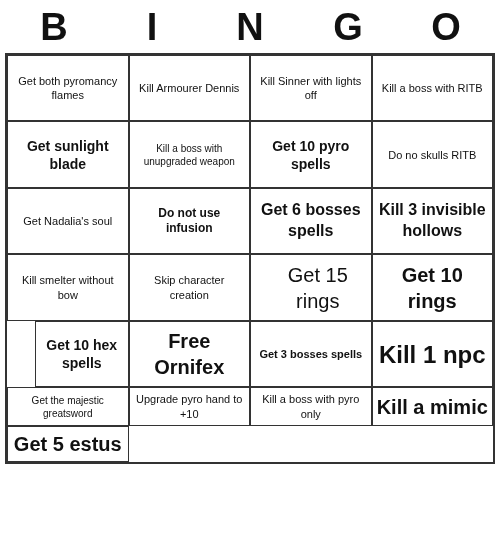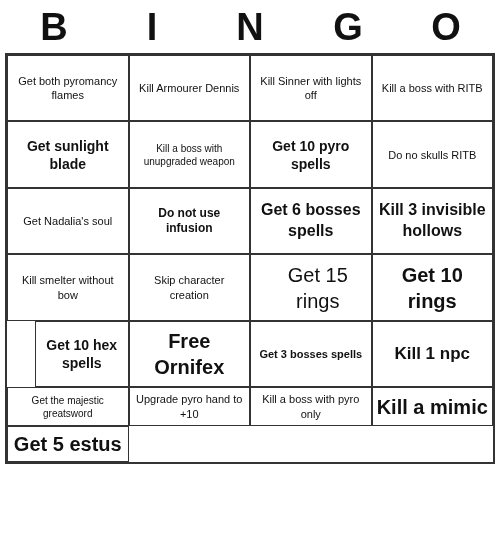--- a/index.html
+++ b/index.html
@@ -72,19 +72,19 @@
     <div class="bingo-cell" style="font-size: 12px; font-weight: bold;">Do not use infusion</div>
     <div class="bingo-cell" style="font-size: 16px; font-weight: bold;">Get 6 bosses spells</div>
     <div class="bingo-cell" style="font-size: 16px; font-weight: bold;">Kill 3 invisible hollows</div>
     <div class="bingo-cell">Kill smelter without bow</div>
     <div class="bingo-cell">Skip character creation</div>
     <div class="bingo-cell" style="font-size: 20px; font-weight: normal; padding-left: 18px;">Get 15 rings</div>
     <div class="bingo-cell" style="font-size: 20px; font-weight: bold;">Get 10 rings</div>
     <div class="bingo-cell" style="font-size: 14px; font-weight: bold; margin-left: 28px;">Get 10 hex spells</div>
     <div class="bingo-cell" style="font-size: 20px; font-weight: bold;">Free Ornifex</div>
     <div class="bingo-cell" style="font-size: 11px; font-weight: bold;">Get 3 bosses spells</div>
-    <div class="bingo-cell" style="font-size: 17px; font-weight: bold;">Kill 1 npc</div>
+    <div class="bingo-cell" style="font-size: 24px; font-weight: bold;">Kill 1 npc</div>
     <div class="bingo-cell" style="font-size: 10px;">Get the majestic greatsword</div>
     <div class="bingo-cell">Upgrade pyro hand to +10</div>
     <div class="bingo-cell">Kill a boss with pyro only</div>
     <div class="bingo-cell" style="font-size: 20px; font-weight: bold;">Kill a mimic</div>
     <div class="bingo-cell" style="font-size: 20px; font-weight: bold;">Get 5 estus</div>
   </div>
 
 </body></html>

